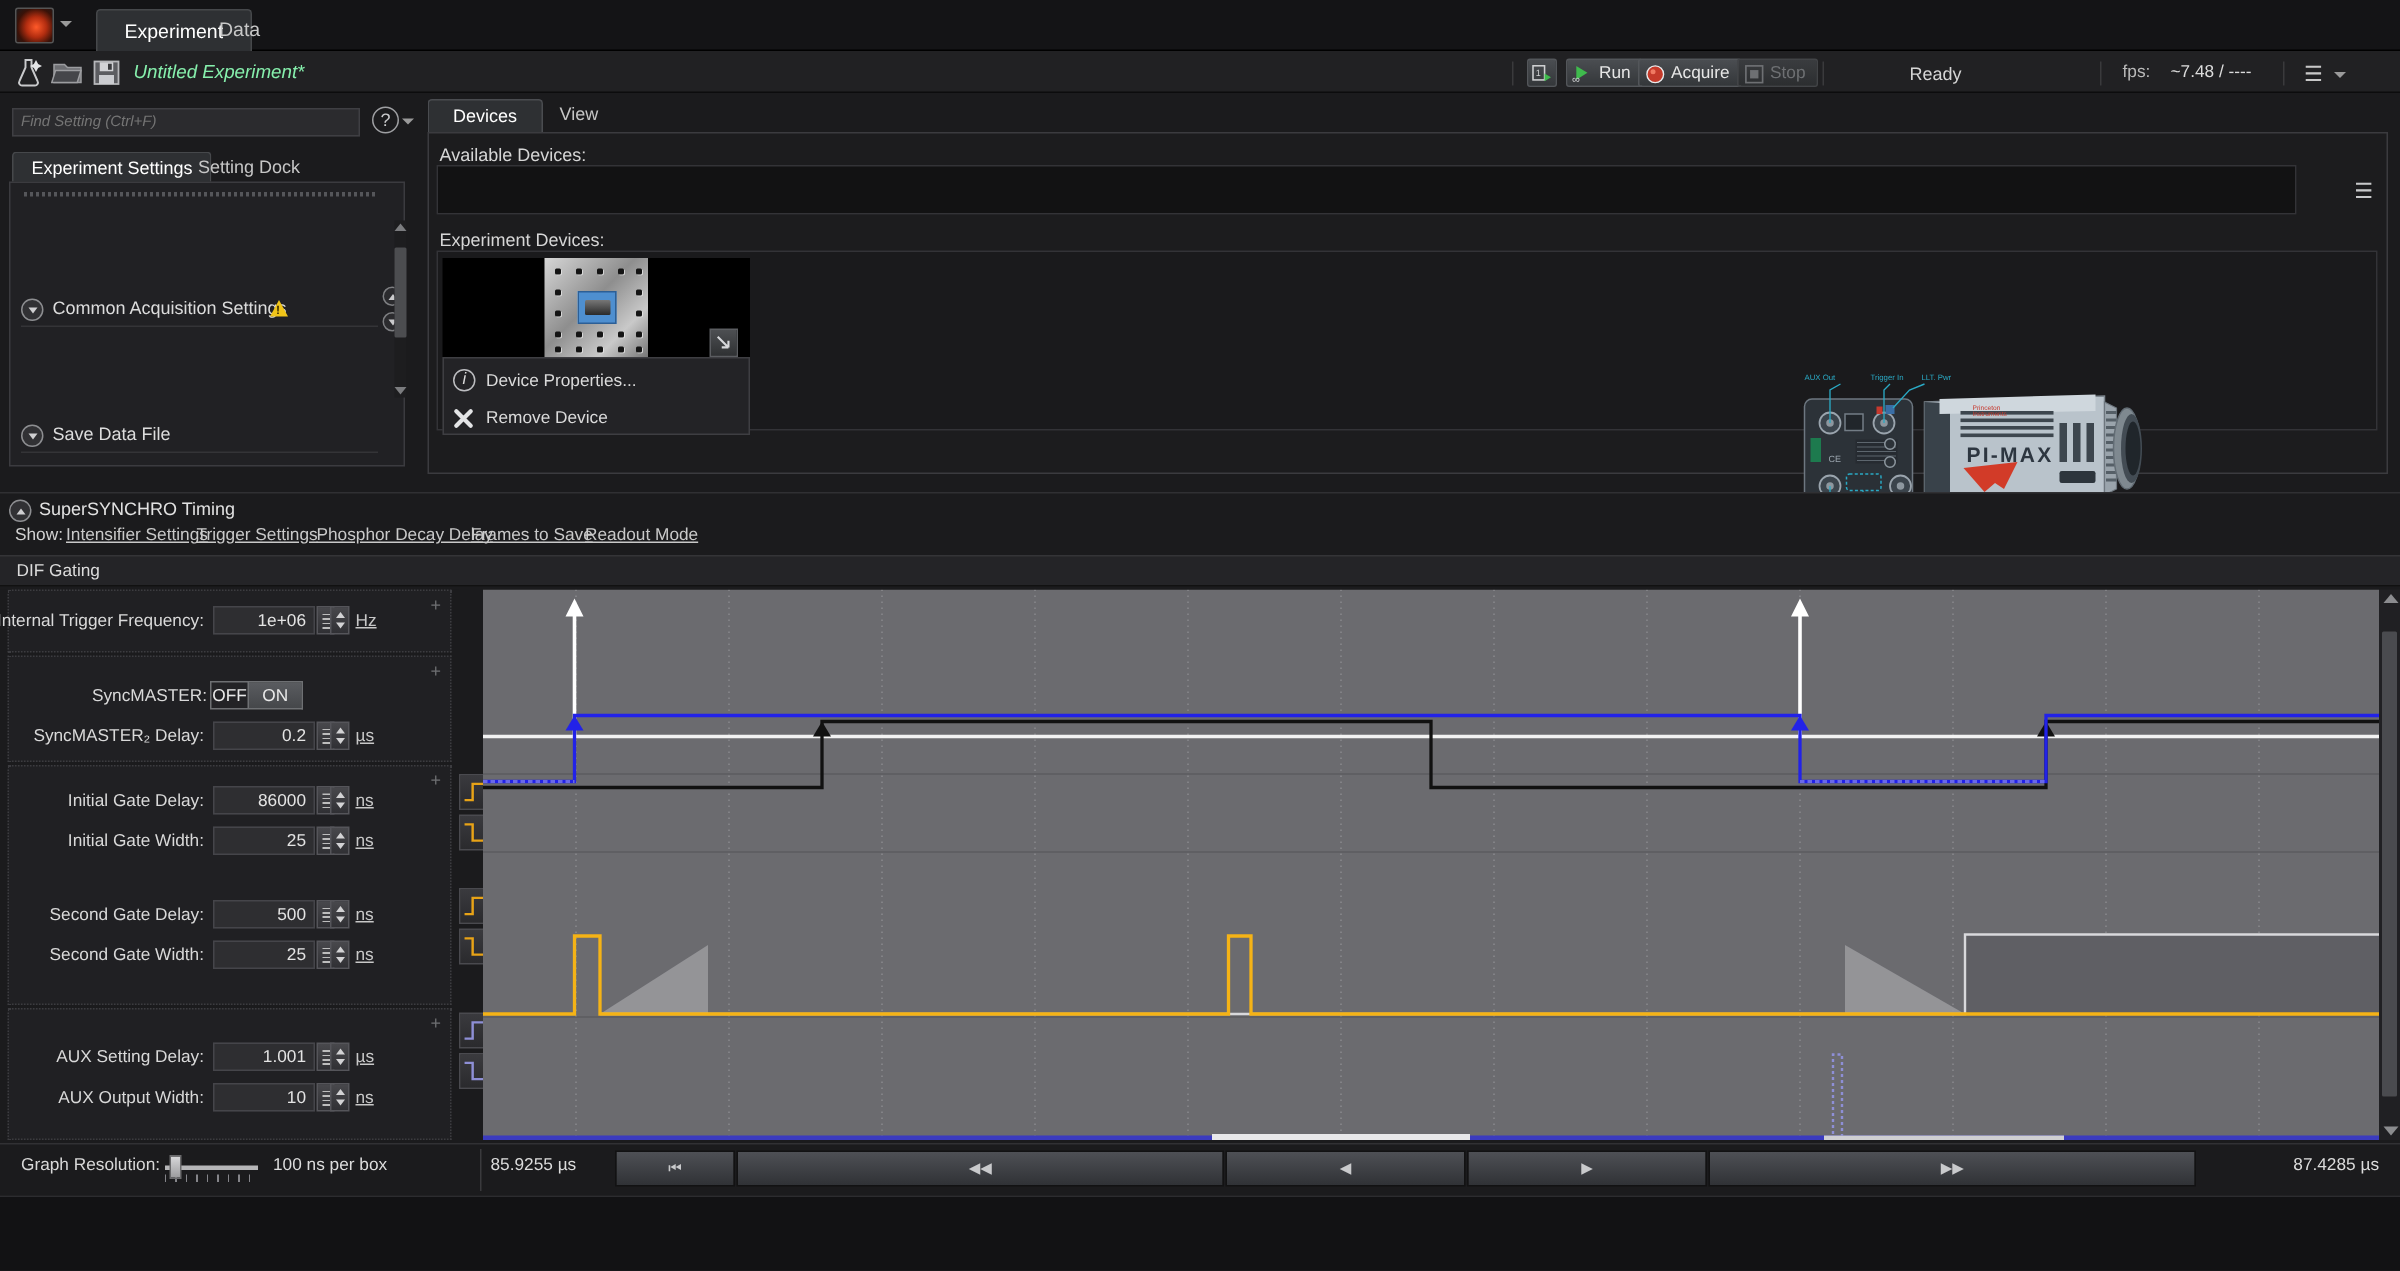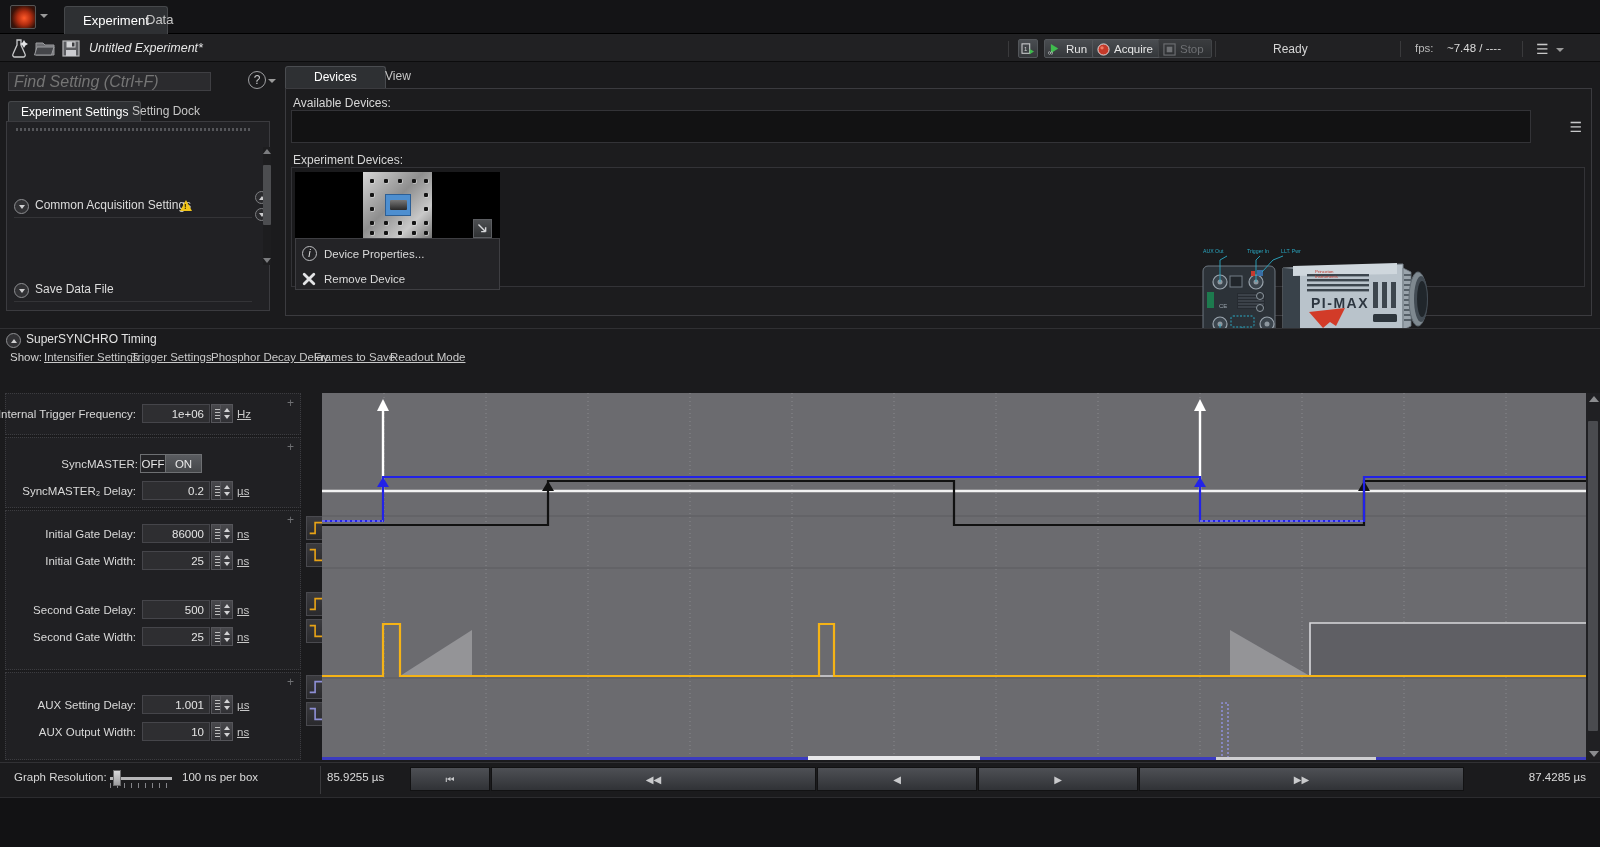--- a/index.html
+++ b/index.html
@@ -37,44 +37,44 @@
   }
 
   
   .cmdbar {
     position:absolute; left:0; top:34px; width:1600px; height:28px;
     background:#212123; border-bottom:1px solid #0c0c0d;
   }
   .cmd-ico { position:absolute; top:4px; width:22px; height:20px; }
   .exp-title {
     position:absolute; left:89px; top:7px; font-style:italic;
-    font-size:12.5px; color:#e5e5e5;
+    font-size:12.5px; color:#86efac;
   }
   .sep-v { position:absolute; top:7px; width:1px; height:16px; background:#3a3a3c; }
 
   .runbtn {
     position:absolute; top:5px; height:19px; line-height:18px;
     border:1px solid #53565a; border-radius:2px;
     background:linear-gradient(#4a4d51,#34373a);
     color:#e6e6e6; font-size:11.5px; padding:0 7px 0 21px; white-space:nowrap;
   }
   .runbtn.disabled { color:#6e7073; background:linear-gradient(#3a3c3f,#2c2e30); border-color:#424447; }
   .runbtn.plain { padding:0 4px; width:22px; }
 
   .status-ready { position:absolute; top:8px; font-size:12px; color:#d5d5d5; }
   .fps-lbl { position:absolute; top:8px; font-size:11.5px; color:#b9b9b9; }
   .fps-val { position:absolute; top:8px; font-size:11.5px; color:#dcdcdc; }
   .hamb { position:absolute; top:7px; font-size:14px; color:#c8c8c8; letter-spacing:0; }
 
   
   .left-panel { position:absolute; left:0; top:62px; width:276px; height:254px; background:#1b1b1d; }
   .find-input {
-    position:absolute; left:8px; top:10px; width:203px; height:19px;
+    position:absolute; left:8px; top:10px; width:232px; height:19px;
     background:#2b2b2e; border:1px solid #3f3f43; color:#8d8d90;
-    font-style:italic; font-size:16px; padding:0 5px; outline:none;
+    font-style:italic; font-size:10px; padding:0 5px; outline:none;
   }
   .help-circ {
     position:absolute; left:248px; top:9px; width:18px; height:18px; border-radius:50%;
     border:1.5px solid #9fa0a3; color:#c9cacc; font-size:12px; text-align:center; line-height:16px;
   }
   .help-caret { position:absolute; left:268px; top:17px;
     width:0;height:0;border-left:4px solid transparent;border-right:4px solid transparent;border-top:4px solid #9a9a9a; }
 
   .stab {
     position:absolute; top:39px; height:21px; line-height:20px;
@@ -111,21 +111,21 @@
 
   .vscroll-sm { position:absolute; right:5px; top:85px; width:8px; height:118px; background:#1d1d1f; }
   .vscroll-sm .thumb { position:absolute; left:0; top:18px; width:8px; height:60px; background:#4c4d50; border-radius:1px; }
   .tri-up-s, .tri-dn-s { position:absolute; left:0; width:0;height:0;
     border-left:4px solid transparent;border-right:4px solid transparent; }
   .tri-up-s { top:2px; border-bottom:5px solid #7b7c7f; }
   .tri-dn-s { bottom:2px; border-top:5px solid #7b7c7f; }
 
   
   .dev-panel { position:absolute; left:285px; top:66px; width:1307px; height:250px; }
-  .dtab { position:absolute; top:0; height:22px; line-height:21px; font-size:12px; padding:0 28px; color:#c6c6c6; }
+  .dtab { position:absolute; top:0; height:22px; line-height:21px; font-size:12px; padding:0 16px; color:#c6c6c6; }
   .dtab.active { background:#2e3033; border:1px solid #4a4c50; border-bottom:none; border-radius:3px 3px 0 0; color:#fff; }
   .dev-body { position:absolute; left:0; top:22px; width:1307px; height:228px;
     background:#1c1c1e; border:1px solid #3b3b3f; }
   .sec-lbl { position:absolute; font-size:12px; color:#d6d6d6; }
   .avail-box { position:absolute; left:6px; top:44px; width:1240px; height:33px;
     background:#121213; border:1px solid #333337; }
   .avail-list-ico { position:absolute; right:10px; top:53px; font-size:14px; color:#c7c8ca; }
   .exp-box { position:absolute; left:6px; top:101px; width:1294px; height:120px;
     background:#1a1a1c; border:1px solid #333337; }
 
@@ -484,20 +484,23 @@
 
   <div class="ss-hdr">
     <div class="ss-chev"></div>
     <div class="ss-title">SuperSYNCHRO Timing</div>
     <div class="show-lbl">Show:</div>
     <div class="show-link" style="left:44px;">Intensifier Settings</div>
     <div class="show-link" style="left:131px;">Trigger Settings</div>
     <div class="show-link" style="left:211px;">Phosphor Decay Delay</div>
     <div class="show-link" style="left:314px;">Frames to Save</div>
     <div class="show-link" style="left:390px;">Readout Mode</div>
+    <div class="dif-bar">
+      <div class="dif-lbl">DIF Gating</div>
+    </div>
   </div>
 
   <div class="form-col">
 
     <div class="fgroup" style="top:0px; height:42px;">
       <div class="plus">+</div>
       <div class="frow" style="left:0;top:10px;width:290px;">
         <div class="flabel" style="right:160px;">Internal Trigger Frequency:</div>
         <input class="fnum" style="left: 136px;" value="1e+06">
         <div class="spin-a" style="left:205px;"></div>

